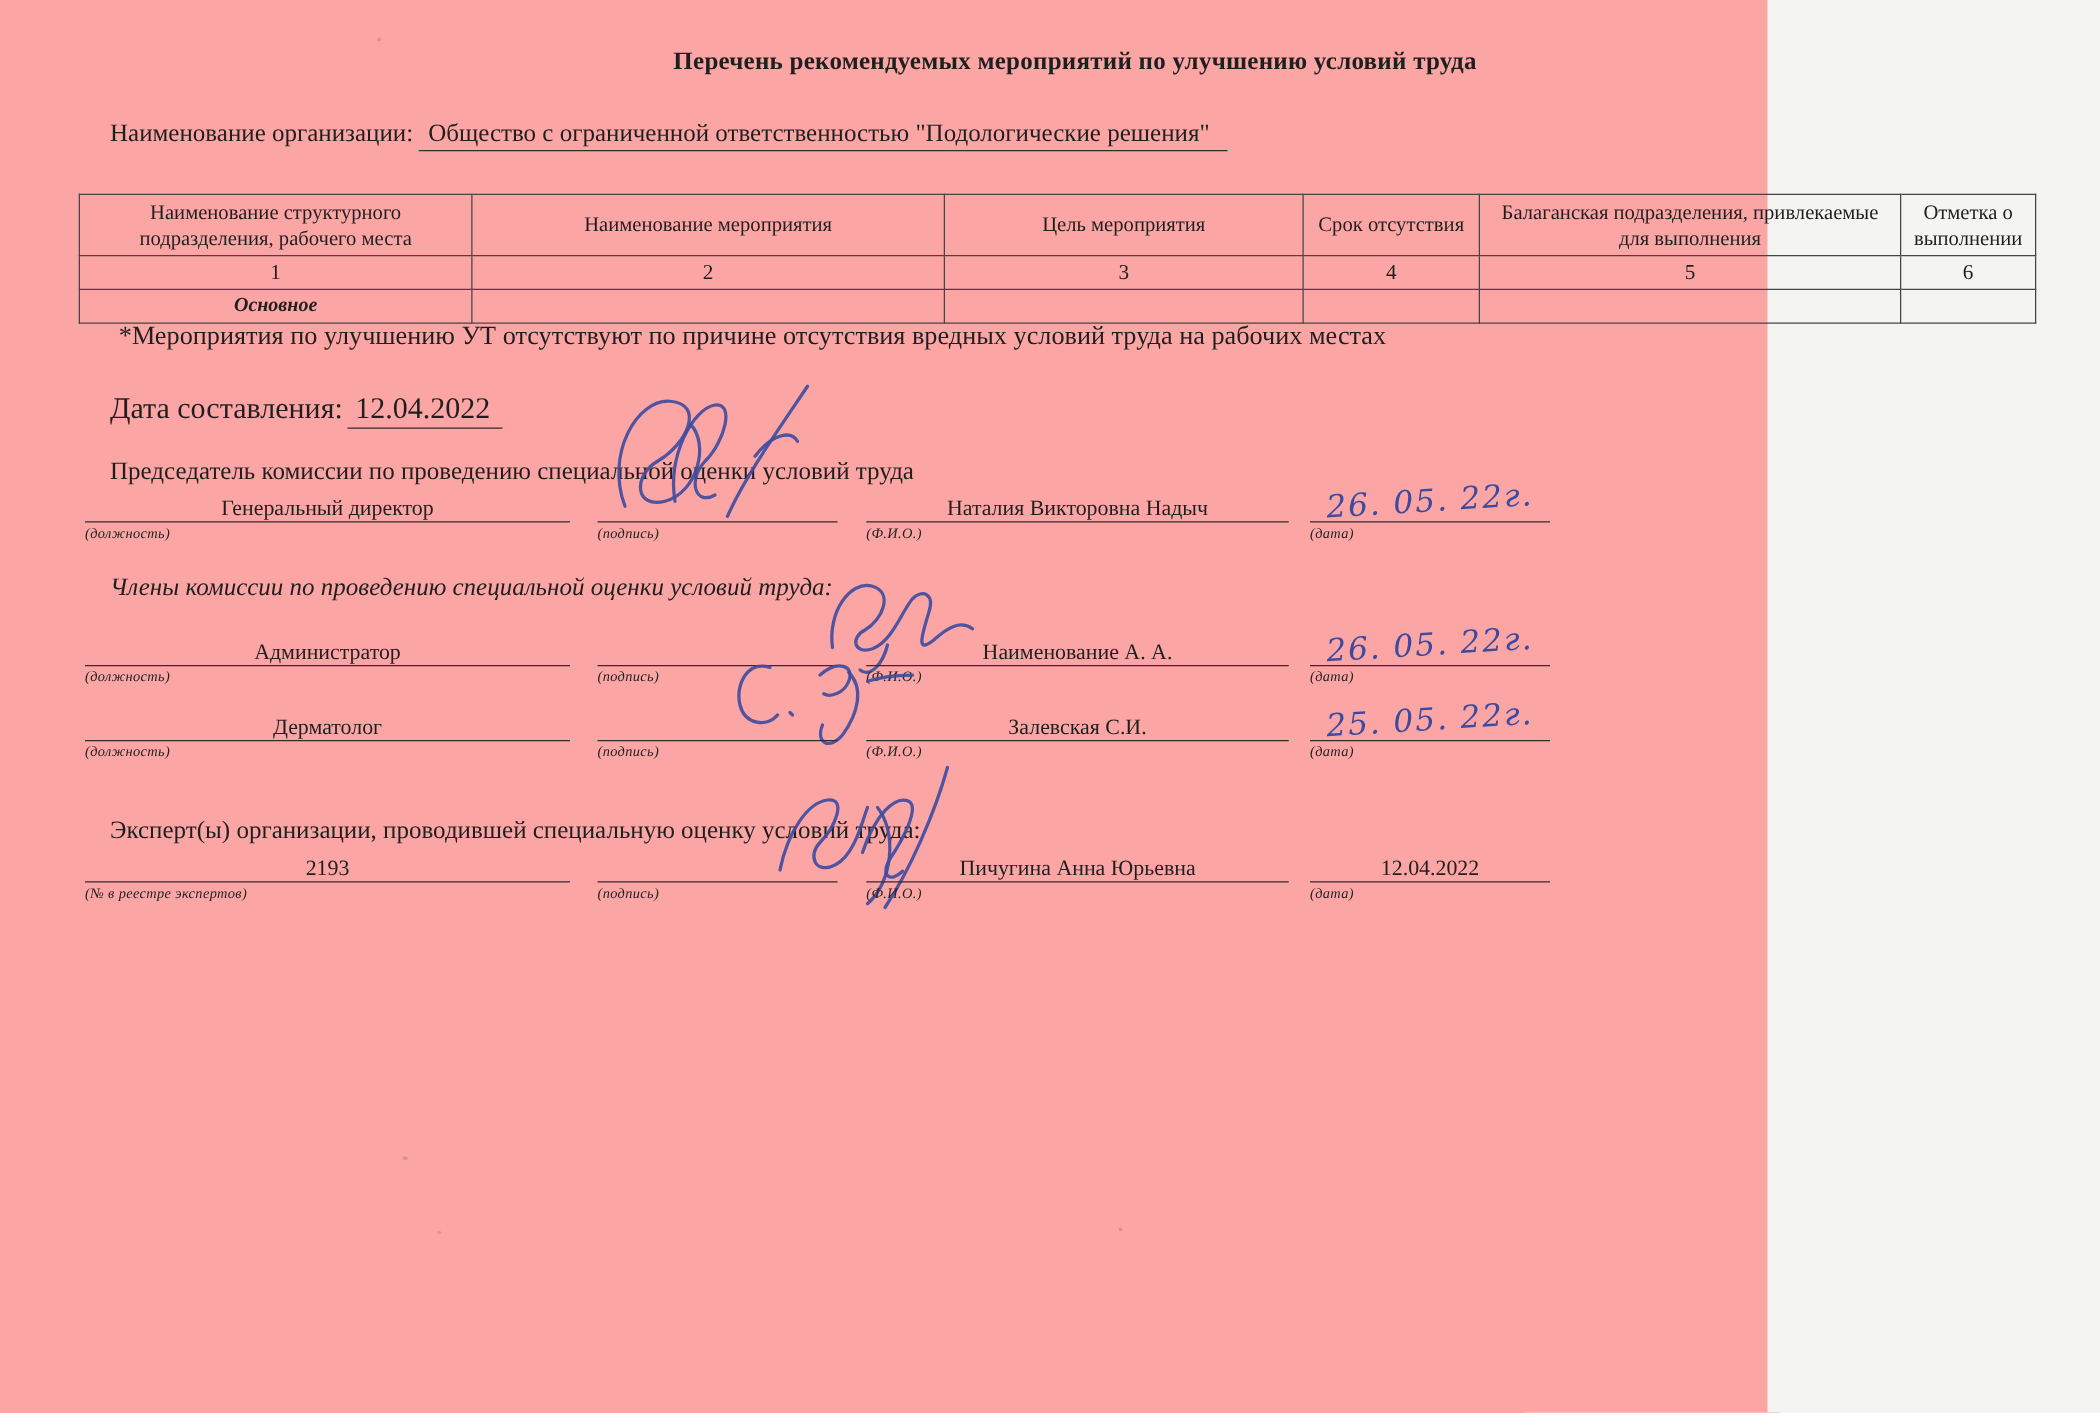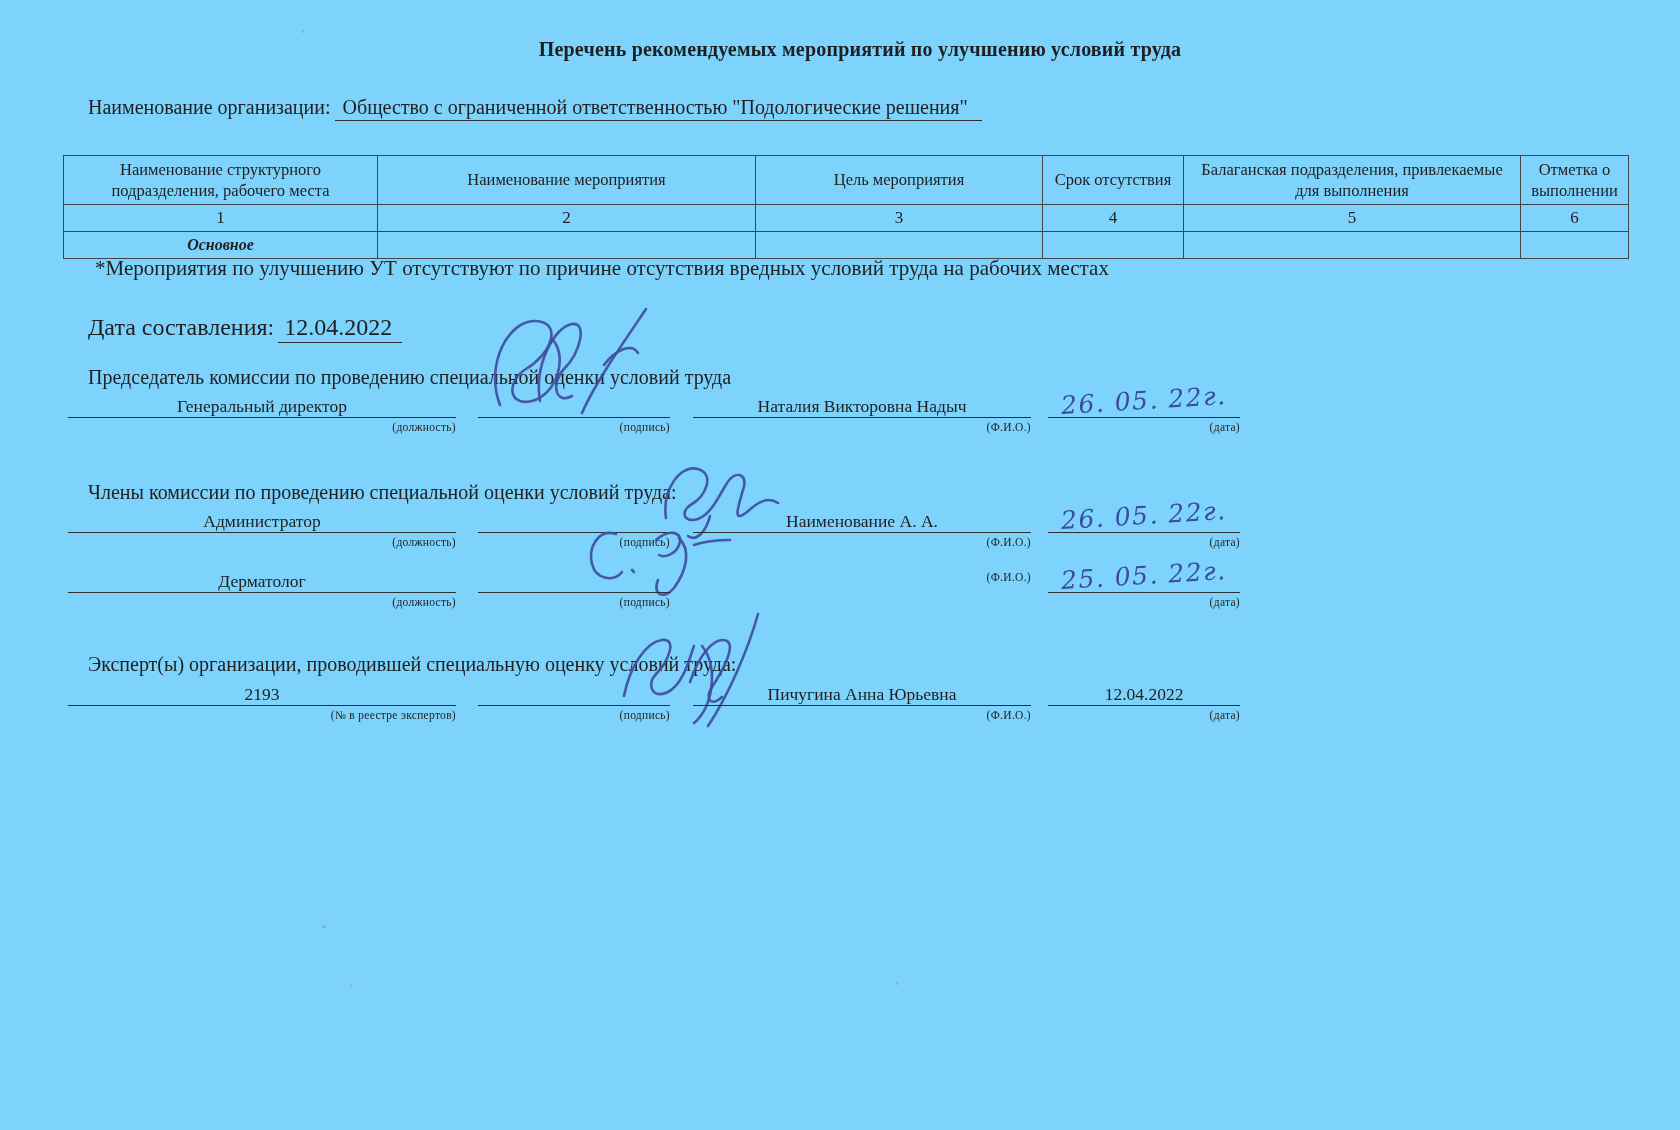--- a/index.html
+++ b/index.html
@@ -5,22 +5,22 @@
   html,body{margin:0;padding:0;}
   body{
     width:1680px;height:1130px;
     background:#f4f4f2;
     font-family:"Liberation Serif","DejaVu Serif",serif;
     color:#1f1f1f;
     position:relative;
     overflow:hidden;
   }
   .page{
-    position:absolute;left:0;top:0;width:1680px;height:1130px;
-    background:#7dd3fc;
+    position:absolute;left:0;top:0;width:1414px;height:1130px;
+    background:#fca5a5;
   }
   .title{
     position:absolute;left:0;top:38px;width:1720px;
     text-align:center;font-weight:bold;font-size:20px;letter-spacing:.2px;
   }
   .org-line{
     position:absolute;left:88px;top:96px;font-size:20px;white-space:nowrap;
   }
   .org-line .u{
     border-bottom:1.5px solid #2e2e2e;padding:0 14px 2px 8px;margin-left:4px;text-align:right;
@@ -51,21 +51,21 @@
   .sec-heading{
     position:absolute;left:88px;font-size:20px;white-space:nowrap;
   }
   .cell{position:absolute;}
   .cell .line{
     height:24px;display:flex;align-items:flex-end;justify-content:center;
     border-bottom:1.5px solid #2e2e2e;font-size:17.5px;white-space:nowrap;
     overflow:visible;
   }
   .cell .lbl{
-    text-align:right;font-size:11.5px;color:#232323;padding-top:3px;letter-spacing:.3px;
+    text-align:left;font-size:11.5px;color:#232323;padding-top:3px;letter-spacing:.3px;font-style:italic;
   }
   .hand{
     color:#3c4a9f;
     font-size:25px;font-style:italic;letter-spacing:1.5px;
     font-family:"DejaVu Serif",serif;
     display:inline-block;transform:rotate(-3.5deg) translateY(-2px);
     white-space:nowrap;
   }
   svg.ink{position:absolute;overflow:visible;pointer-events:none;}
   svg.ink path{fill:none;stroke:#3f4da0;stroke-width:2.6;stroke-linecap:round;stroke-linejoin:round;opacity:.92;}
@@ -146,21 +146,21 @@
     <div class="line">Наталия Викторовна Надыч</div>
     <div class="lbl">(Ф.И.О.)</div>
   </div>
   <div class="cell" style="left:1048px;top:393px;width:192px;">
     <div class="line">
         <span class="hand">26. 05. 22г.</span>
       </div>
     <div class="lbl">(дата)</div>
   </div>
 
-  <div class="sec-heading" style="top:481px;">Члены комиссии по проведению специальной оценки условий труда:</div>
+  <div class="sec-heading" style="top:459px;font-style:italic;">Члены комиссии по проведению специальной оценки условий труда:</div>
 
   <svg class="ink" style="left:652px;top:450px;" width="150" height="92" viewBox="0 0 150 92">
     <path d="M14,68 C10,40 28,14 46,19 C63,24 54,46 40,54 C28,60 31,74 46,69 C62,63 70,38 78,29 C86,21 96,25 91,40 C86,57 80,74 95,62 C106,52 116,46 126,53"></path>
     <path d="M58,66 C54,82 44,92 36,86"></path>
   </svg>
 
   <div class="cell" style="left:68px;top:508px;width:388px;">
     <div class="line">Администратор</div>
     <div class="lbl">(должность)</div>
   </div>
@@ -189,20 +189,21 @@
 
   <div class="cell" style="left:68px;top:568px;width:388px;">
     <div class="line">Дерматолог</div>
     <div class="lbl">(должность)</div>
   </div>
   <div class="cell" style="left:478px;top:568px;width:192px;">
     <div class="line"></div>
     <div class="lbl">(подпись)</div>
   </div>
   <div class="cell" style="left:693px;top:568px;width:338px;">
+    <div class="line">Залевская С.И.</div>
     <div class="lbl">(Ф.И.О.)</div>
   </div>
   <div class="cell" style="left:1048px;top:568px;width:192px;">
     <div class="line">
         <span class="hand">25. 05. 22г.</span>
       </div>
     <div class="lbl">(дата)</div>
   </div>
 
   <div class="sec-heading" style="top:653px;">Эксперт(ы) организации, проводившей специальную оценку условий труда:</div>

